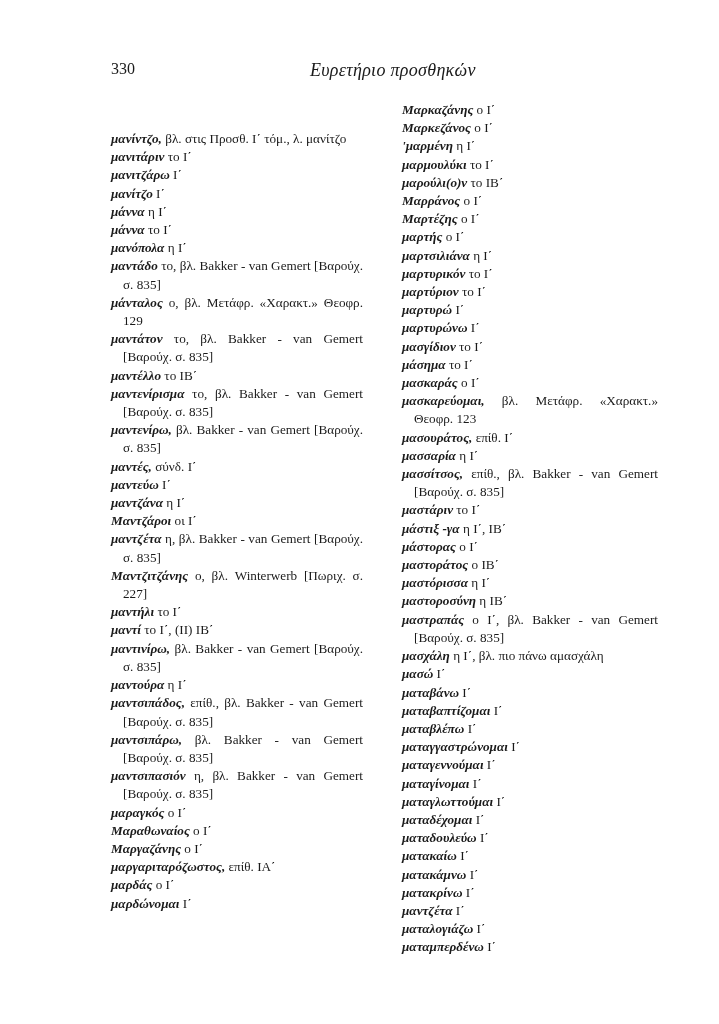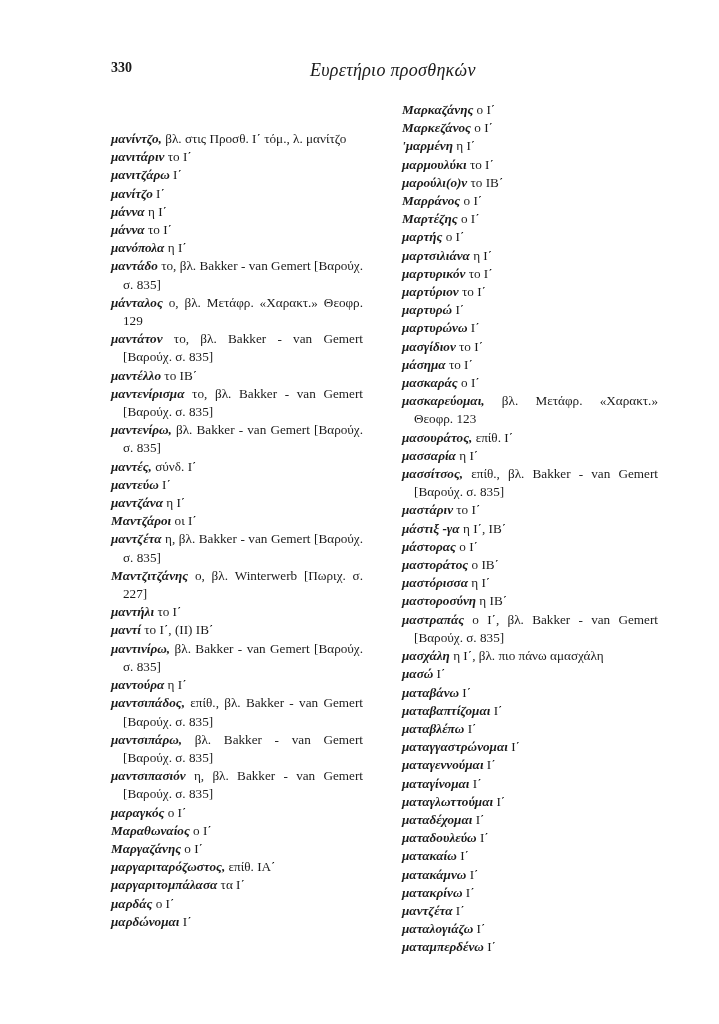--- a/index.html
+++ b/index.html
@@ -3,21 +3,21 @@
   <meta charset="utf-8">
   <style>
     html, body { margin: 0; padding: 0; background: #ffffff; }
     body {
       width: 719px; height: 1024px; position: relative; overflow: hidden;
       font-family: "DejaVu Serif", "Liberation Serif", serif;
       color: #1a1a1a;
     }
     .page-number {
       position: absolute; left: 111px; top: 60px;
-      font-family: "Liberation Serif", serif; font-size: 14px; font-weight: bold;
+      font-family: "Liberation Serif", serif; font-size: 16px;
     }
     .running-head {
       position: absolute; left: 310px; top: 60px;
       font-family: "Liberation Serif", serif; font-style: italic; font-size: 18px;
       letter-spacing: 0.3px;
     }
     .column {
       position: absolute; top: 101px;
       font-family: "Liberation Serif", serif; font-size: 13.2px;
       line-height: 18.2px;
@@ -63,21 +63,20 @@
     <div class="entry"><span class="head">μαντί</span><span class="rest"> το Ι΄, (ΙΙ) ΙΒ΄</span></div>
     <div class="entry"><span class="head">μαντινίρω,</span><span class="rest"> βλ. Bakker - van Gemert [Βαρούχ. σ. 835]</span></div>
     <div class="entry"><span class="head">μαντούρα</span><span class="rest"> η Ι΄</span></div>
     <div class="entry"><span class="head">μαντσιπάδος,</span><span class="rest"> επίθ., βλ. Bakker - van Gemert [Βαρούχ. σ. 835]</span></div>
     <div class="entry"><span class="head">μαντσιπάρω,</span><span class="rest"> βλ. Bakker - van Gemert [Βαρούχ. σ. 835]</span></div>
     <div class="entry"><span class="head">μαντσιπασιόν</span><span class="rest"> η, βλ. Bakker - van Gemert [Βαρούχ. σ. 835]</span></div>
     <div class="entry"><span class="head">μαραγκός</span><span class="rest"> ο Ι΄</span></div>
     <div class="entry"><span class="head">Μαραθωναίος</span><span class="rest"> ο Ι΄</span></div>
     <div class="entry"><span class="head">Μαργαζάνης</span><span class="rest"> ο Ι΄</span></div>
     <div class="entry"><span class="head">μαργαριταρόζωστος,</span><span class="rest"> επίθ. ΙΑ΄</span></div>
-    <div class="entry"><span class="head">μαργαριτομπάλασα</span><span class="rest"> τα Ι΄</span></div>
     <div class="entry"><span class="head">μαρδάς</span><span class="rest"> ο Ι΄</span></div>
     <div class="entry"><span class="head">μαρδώνομαι</span><span class="rest"> Ι΄</span></div>
   </div>
 <div class="column col-right" id="col-right">
     <div class="entry"><span class="head">Μαρκαζάνης</span><span class="rest"> ο Ι΄</span></div>
     <div class="entry"><span class="head">Μαρκεζάνος</span><span class="rest"> ο Ι΄</span></div>
     <div class="entry"><span class="head">'μαρμένη</span><span class="rest"> η Ι΄</span></div>
     <div class="entry"><span class="head">μαρμουλύκι</span><span class="rest"> το Ι΄</span></div>
     <div class="entry"><span class="head">μαρούλι(ο)ν</span><span class="rest"> το ΙΒ΄</span></div>
     <div class="entry"><span class="head">Μαρράνος</span><span class="rest"> ο Ι΄</span></div>

